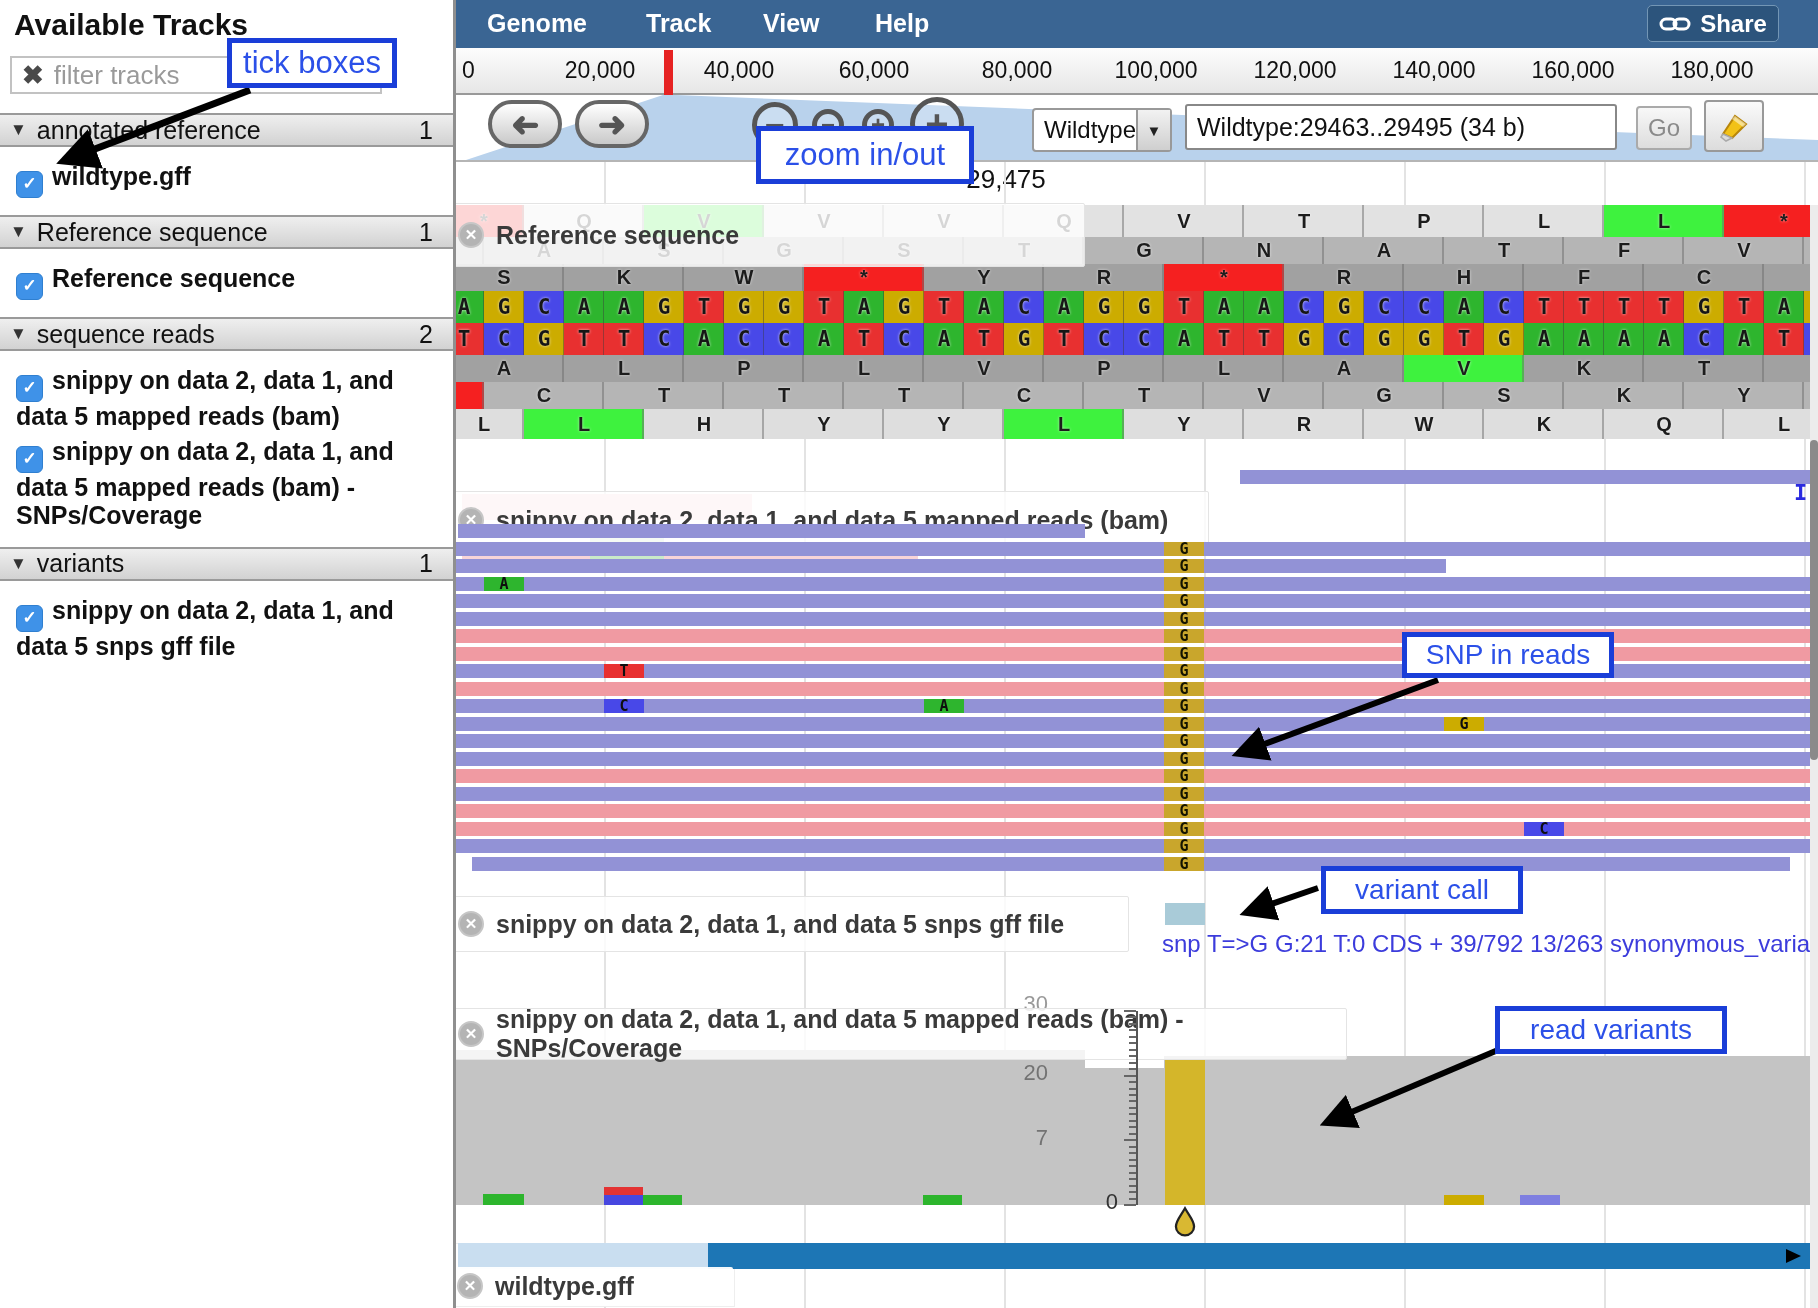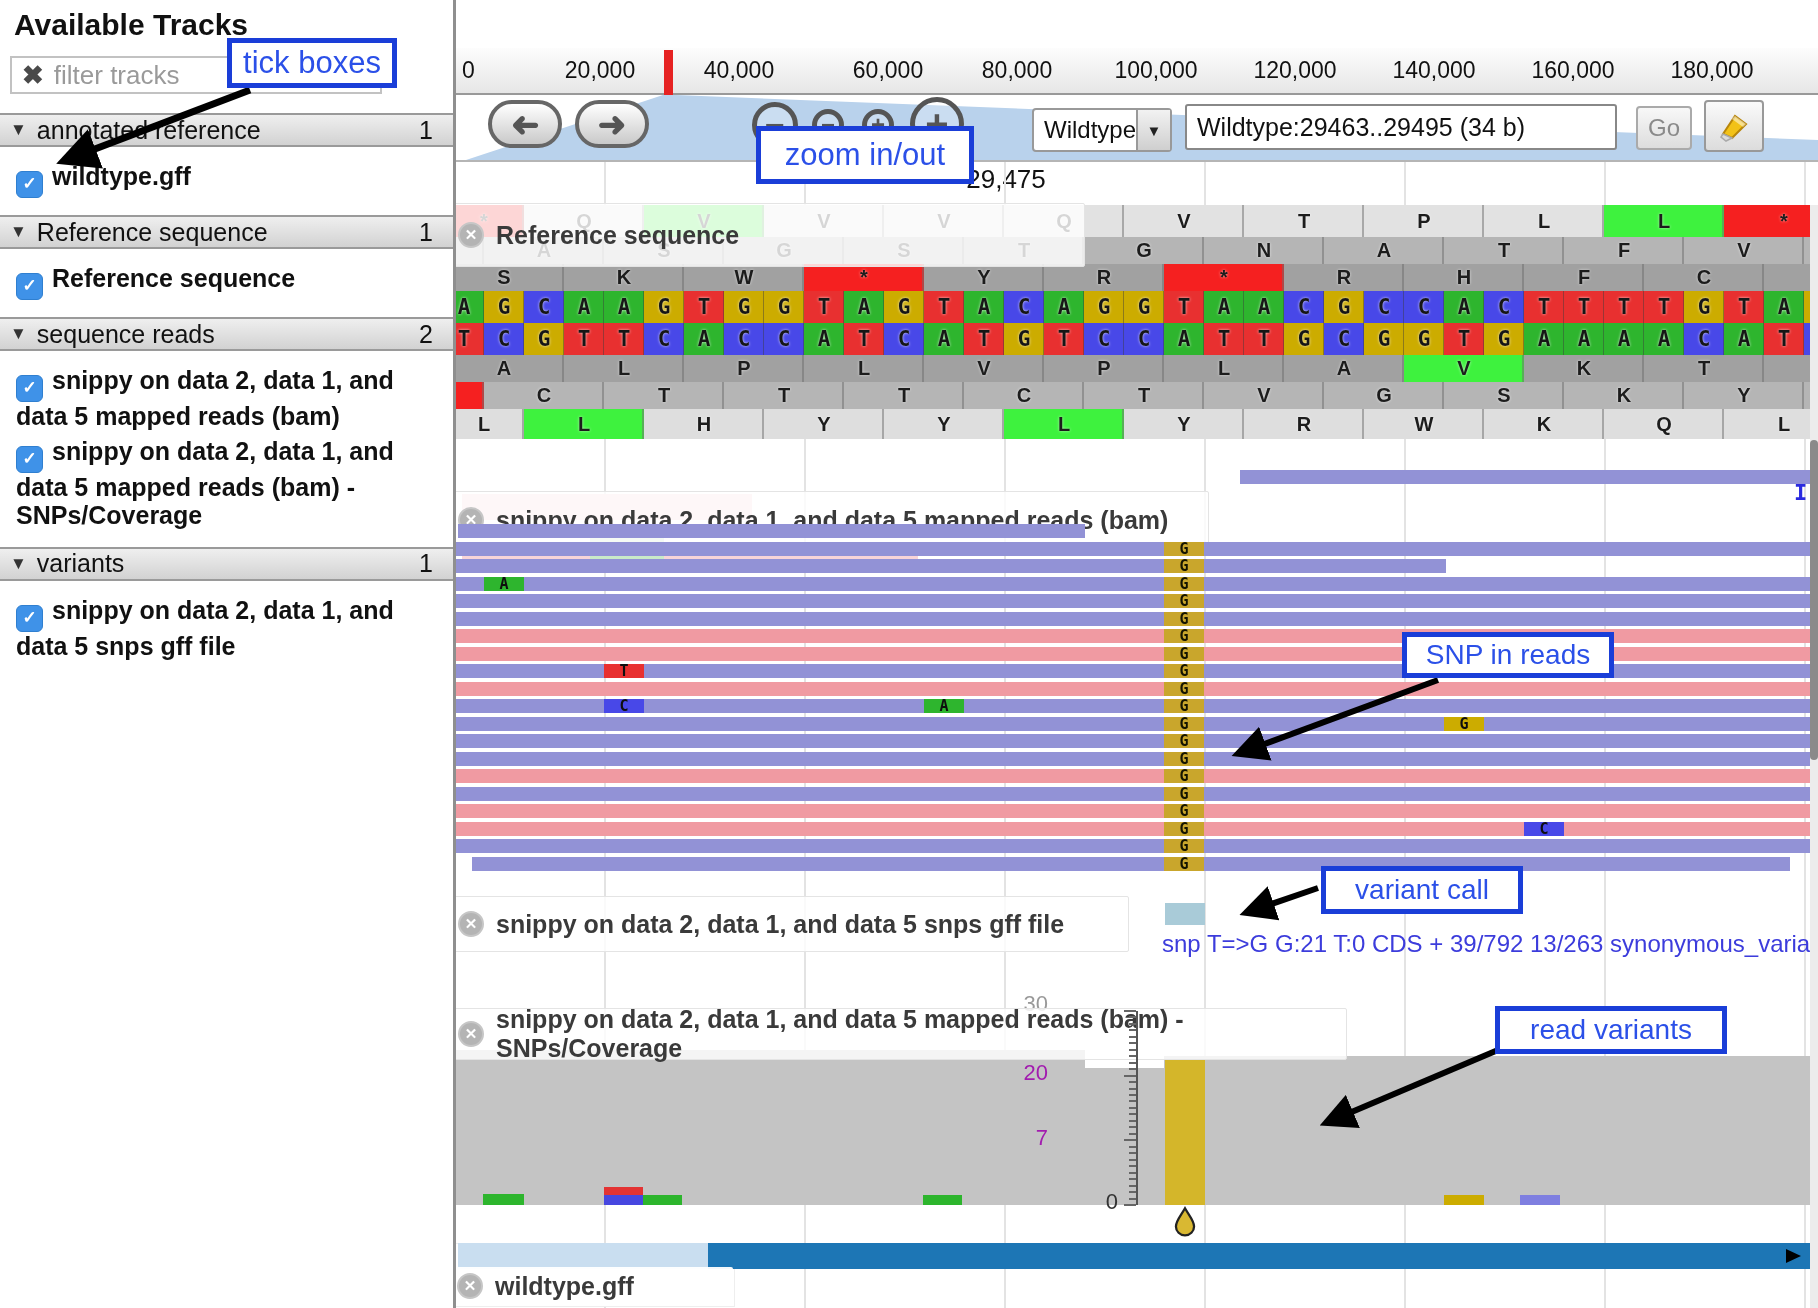--- a/index.html
+++ b/index.html
@@ -70,21 +70,21 @@
          border:2px solid #c6c6c6;box-sizing:border-box;}
   .seqcell{display:flex;align-items:center;justify-content:center;font-size:21px;font-weight:bold;
            color:#161616;box-shadow:inset -1px 0 0 rgba(60,60,60,.45);
            text-shadow:0 0 3px rgba(255,255,255,.8);box-sizing:border-box;}
   .aacell{display:flex;align-items:center;justify-content:center;font-size:20px;font-weight:bold;
           color:#1c1c1c;box-shadow:inset -2px 0 0 rgba(110,110,110,.5);
           text-shadow:0 0 3px rgba(255,255,255,.65);box-sizing:border-box;}
   .readrow{height:14px;}
   .gbox{display:flex;align-items:center;justify-content:center;font-size:15px;font-weight:bold;color:#141400;}
   .mmbox{display:flex;align-items:center;justify-content:center;font-size:15px;font-weight:bold;color:#0e0e0e;}
-  .covlab{font-size:22px;color:#a21caf;text-align:right;}
+  .covlab{font-size:22px;color:#737373;text-align:right;}
   #vscroll{left:1354px;top:205px;width:8px;height:1103px;background:#ececec;}
   #vthumb{left:1354px;top:440px;width:8px;height:320px;background:#8a8a8a;border-radius:4px;}
   
   .anno{background:#fff;border:5px solid #1a3ed8;color:#2b50e8;display:flex;align-items:center;
         justify-content:center;box-sizing:border-box;z-index:60;}
   #arrows{left:0;top:0;z-index:55;pointer-events:none;}
 </style>
 </head>
 <body>
 
@@ -126,27 +126,44 @@
         <span class="cnt">1</span>
       </div>
       <div class="catitems">
         <div class="trackitem"><span class="cb">✓</span>snippy on data 2, data 1, and data 5 snps gff file</div>
       </div>
     </div>
 </div>
 <div class="abs" id="divider"></div>
 
 <div class="abs" id="main">
+  <div class="abs" id="menubar">
+    <div class="abs" id="menuitems">
+        <div class="menuitem abs" style="position: absolute; left: 31px;">Genome</div>
+        <div class="menuitem abs" style="position: absolute; left: 190px;">Track</div>
+        <div class="menuitem abs" style="position: absolute; left: 307px;">View</div>
+        <div class="menuitem abs" style="position: absolute; left: 419px;">Help</div>
+      </div>
+    <div class="abs" id="sharebtn">
+      <svg width="32" height="18" viewBox="0 0 32 18">
+        <g stroke="#fff" stroke-width="3" fill="none">
+          <rect x="2" y="4" width="15" height="10" rx="5"></rect>
+          <rect x="15" y="4" width="15" height="10" rx="5"></rect>
+        </g>
+      </svg>
+      <span>Share</span>
+    </div>
+  </div>
 
   <div class="abs" id="ruler">
     <div class="abs" id="rzero">0</div>
     <div class="abs" id="cursor"></div>
   <div class="rtick abs" style="position: absolute; left: 144px;">20,000</div>
       <div class="rtick abs" style="position: absolute; left: 283px;">40,000</div>
-      <div class="rtick abs" style="position: absolute; left: 432px;">60,000</div>
+      <div class="rtick abs" style="position: absolute; left: 418px;">60,000</div>
       <div class="rtick abs" style="position: absolute; left: 561px;">80,000</div>
       <div class="rtick abs" style="position: absolute; left: 700px;">100,000</div>
       <div class="rtick abs" style="position: absolute; left: 839px;">120,000</div>
       <div class="rtick abs" style="position: absolute; left: 978px;">140,000</div>
       <div class="rtick abs" style="position: absolute; left: 1117px;">160,000</div>
       <div class="rtick abs" style="position: absolute; left: 1256px;">180,000</div>
     </div>
 
   <div class="abs" id="navrow">
     <svg class="abs" style="left:0;top:0" width="1362" height="65">

